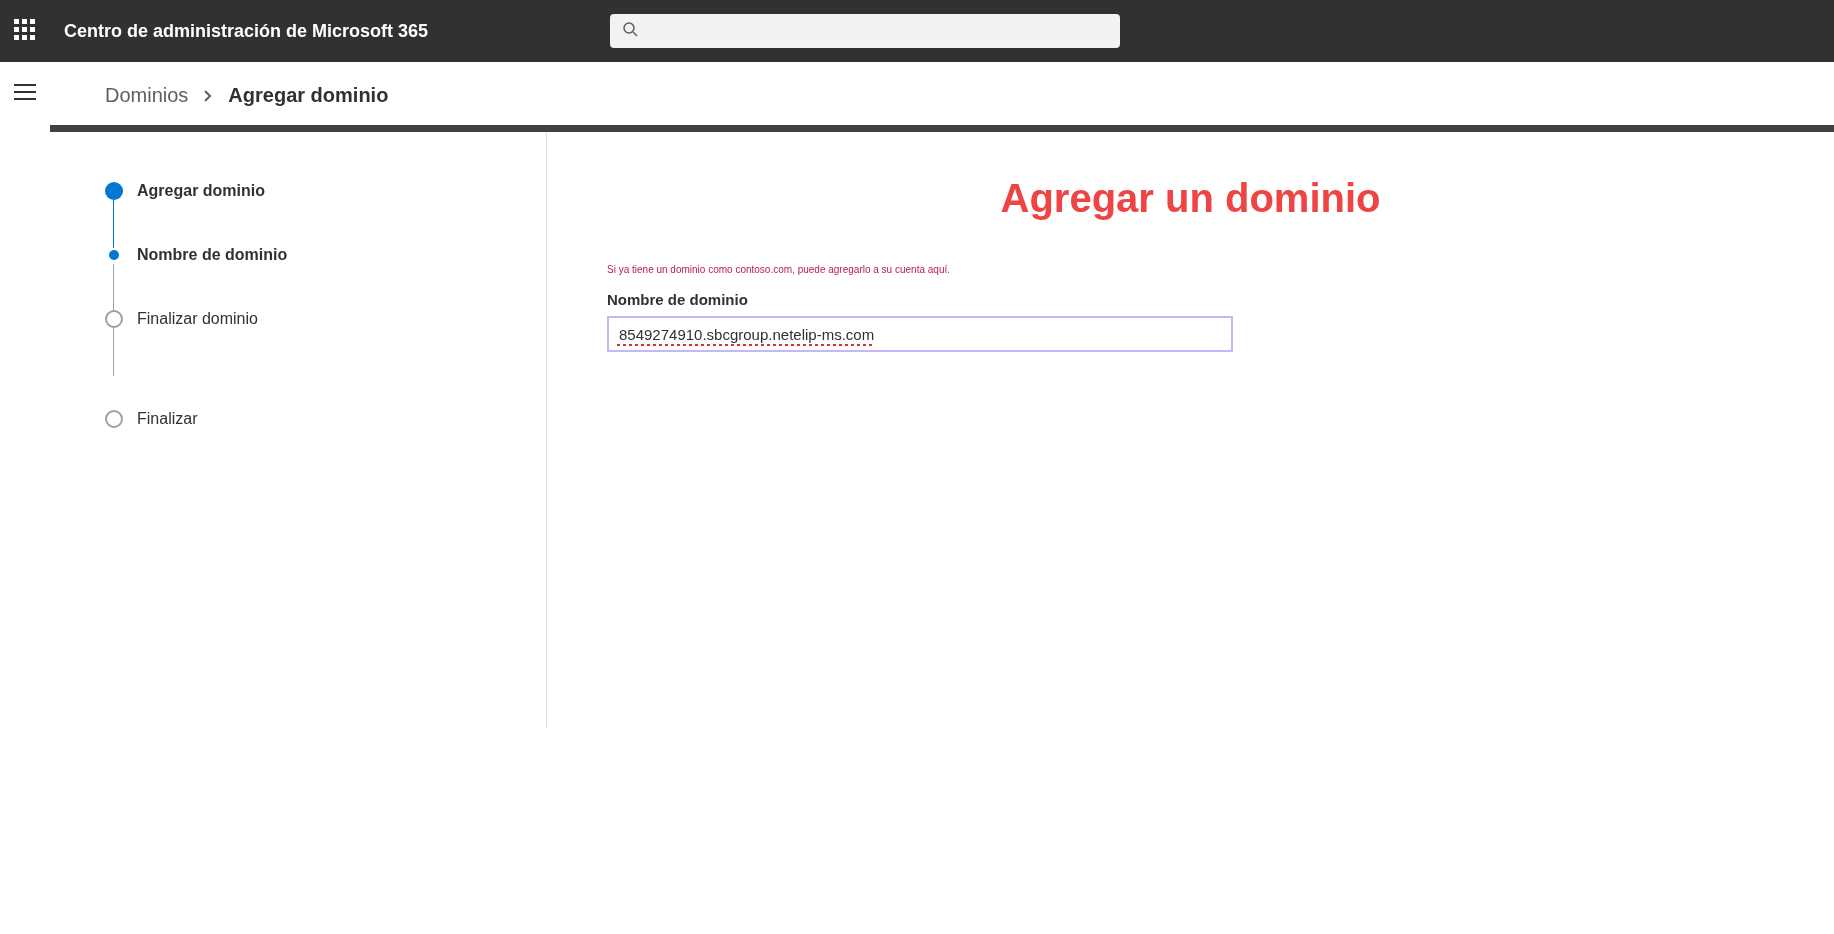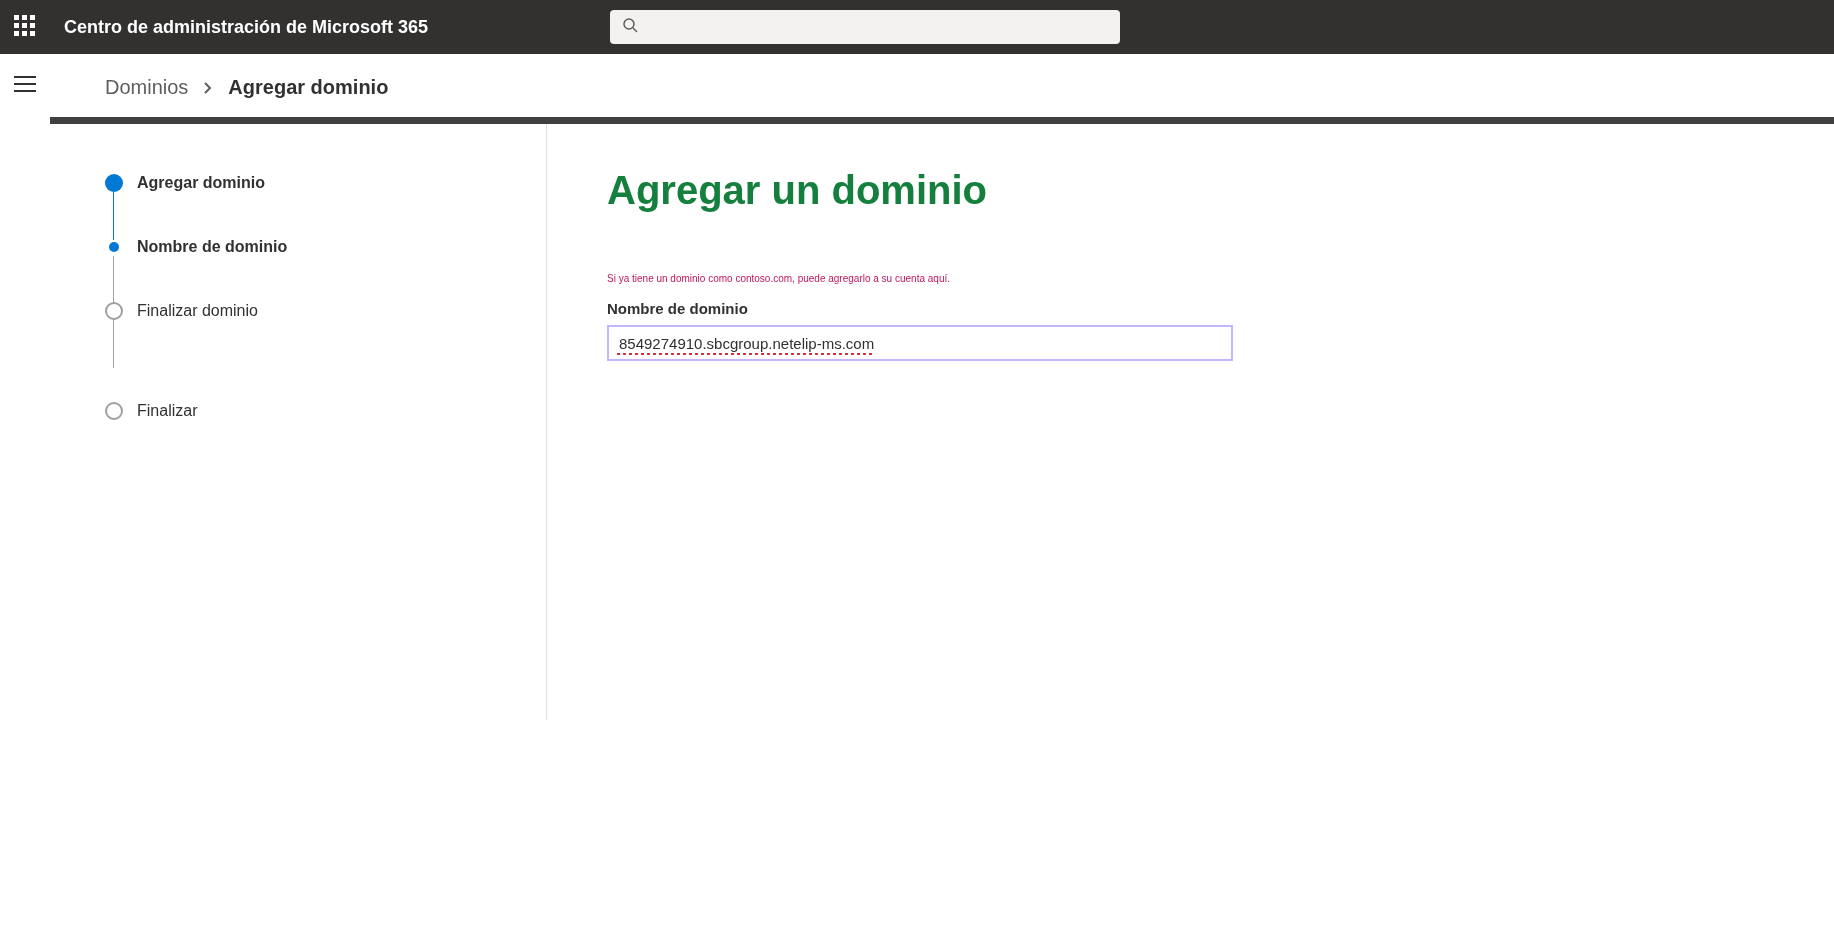--- a/index.html
+++ b/index.html
@@ -7,21 +7,21 @@
       margin: 0;
       padding: 0;
     }
     body {
       font-family: "Segoe UI", -apple-system, BlinkMacSystemFont, sans-serif;
       background: #fff;
       color: #323130;
     }
     .topbar {
       background: #323130;
-      height: 54px;
+      height: 62px;
       display: flex;
       align-items: center;
       padding: 0 12px;
       gap: 24px;
     }
     .waffle {
       width: 28px;
       height: 28px;
       display: grid;
       grid-template-columns: repeat(3, 5px);
@@ -188,22 +188,23 @@
     .step-label.bold {
       font-weight: 600;
     }
     .form-area {
       flex: 1;
       padding: 44px 60px;
     }
     .page-title {
       font-size: 40px;
       font-weight: 700;
-      color: #15803d;
-      margin-bottom: 60px;
+      color: #ef4444;
+      margin-bottom: 43px;
+      text-align: center;
     }
     .help-text {
       font-size: 10px;
       color: #be185d;
       margin-bottom: 16px;
     }
     .field-label {
       font-size: 15px;
       font-weight: 600;
       color: #323130;

